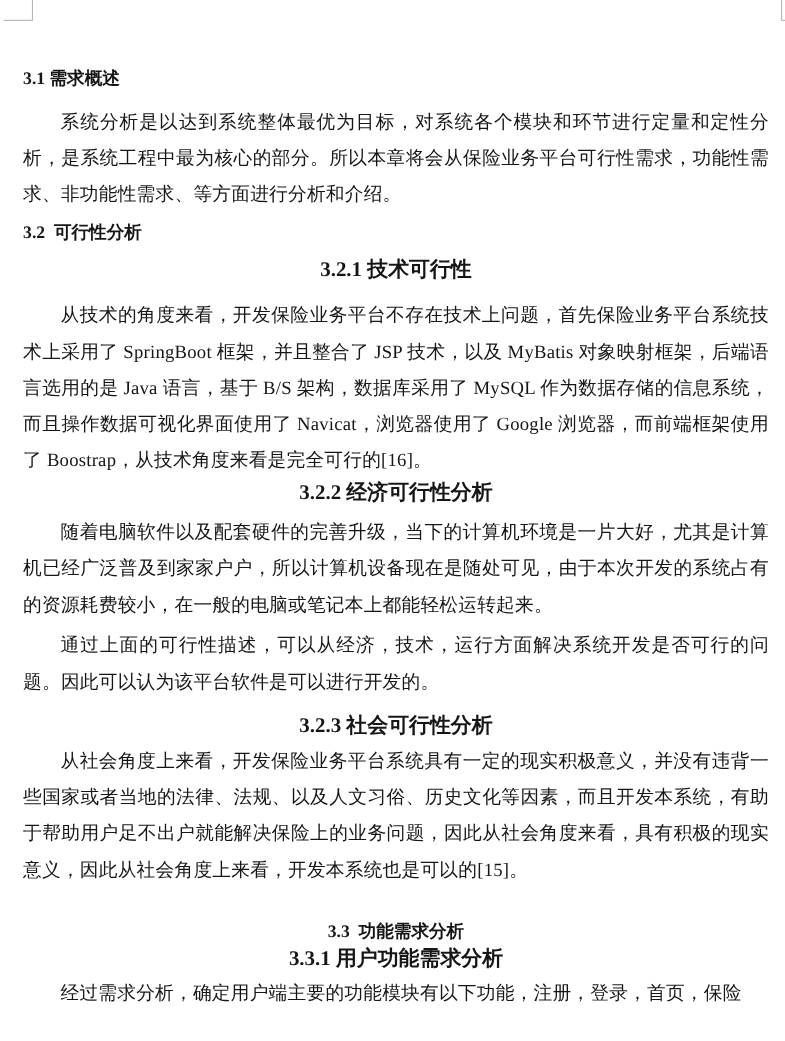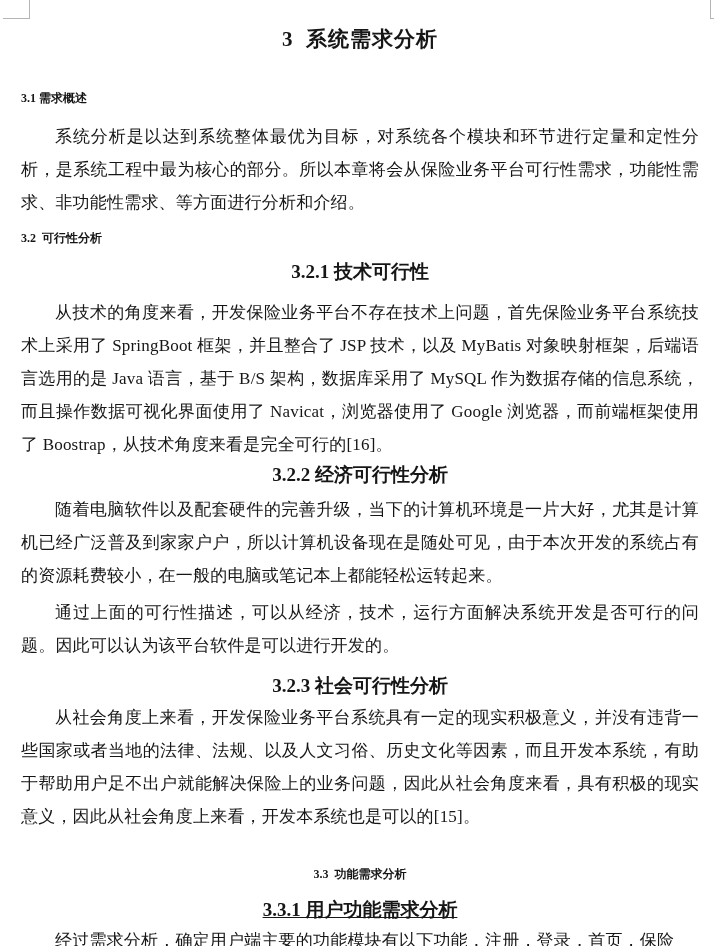--- a/index.html
+++ b/index.html
@@ -28,21 +28,21 @@
   }
   .doc-title {
     font-size: 21px;
     font-weight: bold;
     text-align: center;
     line-height: 26px;
     white-space: pre;
     letter-spacing: 1px;
   }
   h2.sec {
-    font-size: 12px;
+    font-size: 16px;
     font-weight: bold;
     line-height: 24px;
     white-space: pre;
   }
   h3.sec {
     font-size: 19px;
     font-weight: bold;
     line-height: 24px;
     white-space: pre;
     text-align: center;
@@ -59,36 +59,35 @@
   .m-p-31   { margin-top: 10px; }
   .m-h2-32  { margin-top: 7px;  }
   .m-h3-321 { margin-top: 10px; }
   .m-p-321  { margin-top: 12px;  }
   .m-h3-322 { margin-top: 2px;  }
   .m-p-322a { margin-top: 6px;  }
   .m-p-322b { margin-top: 4px;  }
   .m-h3-323 { margin-top: 12px; }
   .m-p-323  { margin-top: 3px;  }
   .m-h2-33  { margin-top: 29px; text-align: center; }
-  .m-h3-331 { margin-top: 12px; text-decoration: underline; }
+  .m-h3-331 { margin-top: 0; }
   .m-p-331  { margin-top: 2px;  }
 </style>
 </head>
 <body>
 
 <div class="page">
 
   <div class="mark mark-tl-v"></div>
   <div class="mark mark-tl-h"></div>
   <div class="mark mark-tr-v"></div>
   <div class="mark mark-tr-h"></div>
 
   <div class="content">
 
-    <h1 class="doc-title">3  系统需求分析</h1>
 
     <h2 class="sec m-h2-31">3.1 需求概述</h2>
 
     <p class="body m-p-31">系统分析是以达到系统整体最优为目标，对系统各个模块和环节进行定量和定性分析，是系统工程中最为核心的部分。所以本章将会从保险业务平台可行性需求，功能性需求、非功能性需求、等方面进行分析和介绍。</p>
 
     <h2 class="sec m-h2-32">3.2  可行性分析</h2>
 
     <h3 class="sec m-h3-321">3.2.1 技术可行性</h3>
 
     <p class="body m-p-321">从技术的角度来看，开发保险业务平台不存在技术上问题，首先保险业务平台系统技术上采用了 SpringBoot 框架，并且整合了 JSP 技术，以及 MyBatis 对象映射框架，后端语言选用的是 Java 语言，基于 B/S 架构，数据库采用了 MySQL 作为数据存储的信息系统，而且操作数据可视化界面使用了 Navicat，浏览器使用了 Google 浏览器，而前端框架使用了 Boostrap，从技术角度来看是完全可行的[16]。</p>

